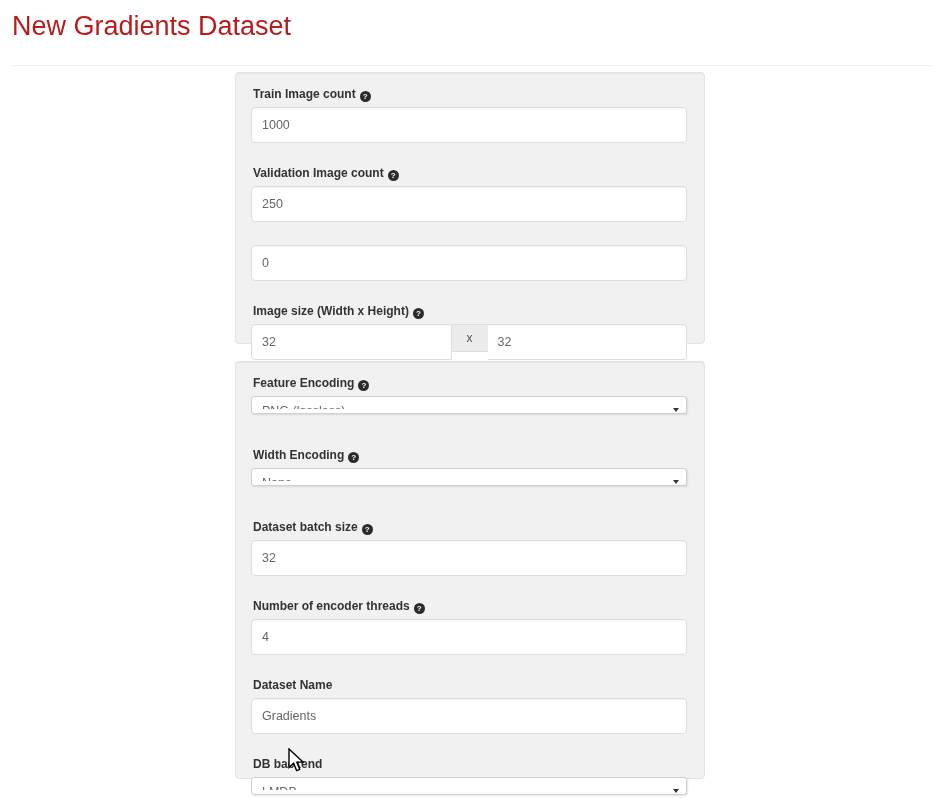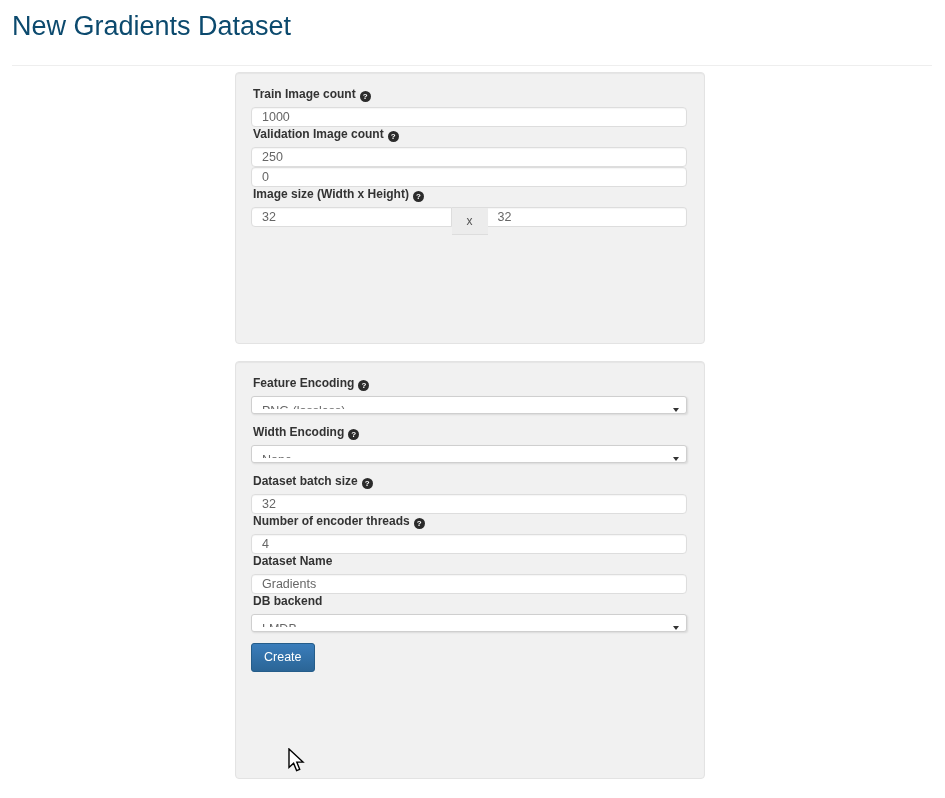--- a/index.html
+++ b/index.html
@@ -21,21 +21,21 @@
     overflow: hidden;
   }
 
   
   .page-title {
     position: absolute;
     left: 12px;
     top: 8px;
     font-size: 27px;
     font-weight: 400;
-    color: #0c4a6e;
+    color: #b91c1c;
     letter-spacing: 0px;
     line-height: 36px;
     margin: 0;
   }
   .title-rule {
     position: absolute;
     left: 12px;
     top: 57px;
     width: 920px;
     height: 1px;
@@ -52,21 +52,21 @@
     border: 1px solid #e3e3e3;
     border-radius: 4px;
     box-shadow: 0 1px 1px rgba(0,0,0,0.05) inset;
     padding: 14px 15px 14px 15px;
   }
   #panel-counts { top: 72px; height: 272px; }
   #panel-encoding { top: 361px; height: 418px; }
 
   
   .form-group {
-    margin-bottom: 0;
+    margin-bottom: 23px;
   }
   .form-group:last-child { margin-bottom: 8px; }
 
   .ctrl-label {
     display: block;
     font-size: 12px;
     font-weight: bold;
     color: #333333;
     line-height: 15px;
     margin: 0 0 5px 2px;
@@ -87,21 +87,21 @@
     vertical-align: -1px;
     margin-left: 4px;
     font-family: "Liberation Sans", sans-serif;
     cursor: pointer;
   }
 
   
   .text-input {
     display: block;
     width: 436px;
-    height: 20px;
+    height: 36px;
     padding: 4px 10px;
     font-size: 12.5px;
     color: #666666;
     background: #ffffff;
     border: 1px solid #dddddd;
     border-radius: 4px;
     box-shadow: inset 0 1px 1px rgba(0,0,0,0.04);
     outline: none;
     font-family: "Liberation Sans", sans-serif;
   }

